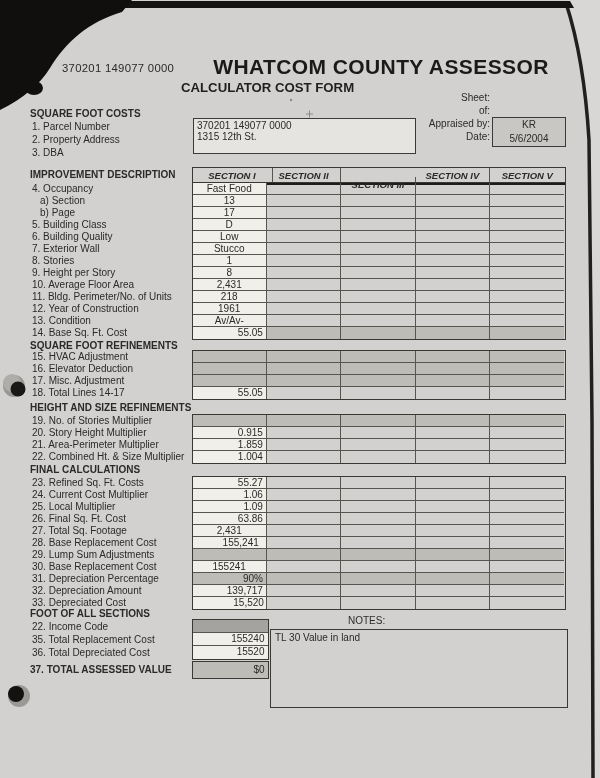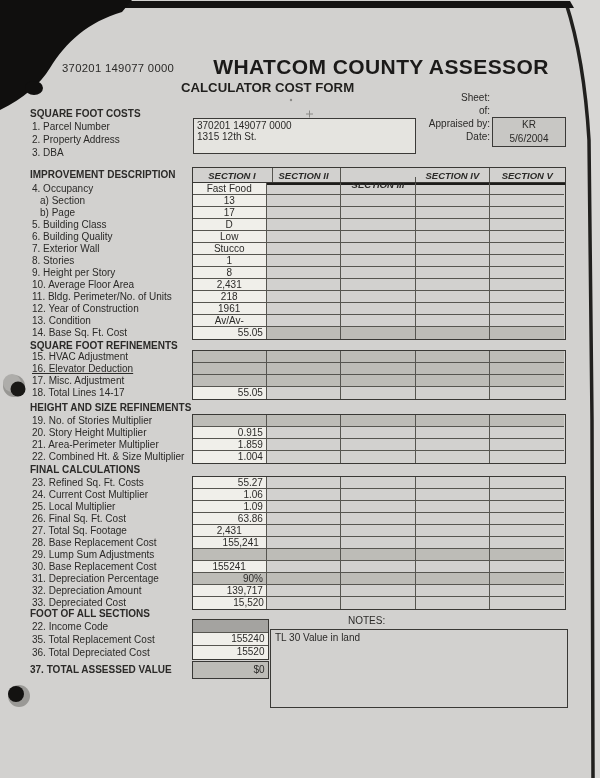--- a/index.html
+++ b/index.html
@@ -145,21 +145,21 @@
         <div class="cell" style="left: 148.8px; top: 132px; width: 74.4px; height: 12px; line-height: 11px; background: transparent;"></div>
         <div class="cell" style="left: 223.2px; top: 132px; width: 74.4px; height: 12px; line-height: 11px; background: transparent;"></div>
         <div class="cell lastcol" style="left: 297.6px; top: 132px; width: 74.4px; height: 12px; line-height: 11px; background: transparent;"></div>
         <div class="cell lastrow" style="left: 0px; top: 144px; width: 74.4px; height: 12px; line-height: 11px; background: rgb(240, 239, 234); text-align: right; padding-right: 3px;">55.05</div>
         <div class="cell lastrow" style="left: 74.4px; top: 144px; width: 74.4px; height: 12px; line-height: 11px; background: rgb(189, 188, 183);"></div>
         <div class="cell lastrow" style="left: 148.8px; top: 144px; width: 74.4px; height: 12px; line-height: 11px; background: rgb(189, 188, 183);"></div>
         <div class="cell lastrow" style="left: 223.2px; top: 144px; width: 74.4px; height: 12px; line-height: 11px; background: rgb(189, 188, 183);"></div>
         <div class="cell lastcol lastrow" style="left: 297.6px; top: 144px; width: 74.4px; height: 12px; line-height: 11px; background: rgb(189, 188, 183);"></div>
       </div>
       <div class="row-label" style="left: 32px; top: 351px; line-height: 12px; font-weight: 400;">15. HVAC Adjustment</div>
-      <div class="row-label" style="left: 32px; top: 363px; line-height: 12px; font-weight: 400; text-decoration: underline;">16. Elevator Deduction</div>
+      <div class="row-label" style="left: 32px; top: 363px; line-height: 12px; font-weight: 400;">16. Elevator Deduction</div>
       <div class="row-label" style="left: 32px; top: 375px; line-height: 12px; font-weight: 400;">17. Misc. Adjustment</div>
       <div class="row-label" style="left: 32px; top: 387px; line-height: 12px; font-weight: 400;">18. Total Lines 14-17</div>
       <div class="block" style="left: 191.5px; top: 349.5px; width: 372px; height: 48px;">
         <div class="cell" style="left: 0px; top: 0px; width: 74.4px; height: 12px; line-height: 11px; background: rgb(189, 188, 183);"></div>
         <div class="cell" style="left: 74.4px; top: 0px; width: 74.4px; height: 12px; line-height: 11px; background: rgb(189, 188, 183);"></div>
         <div class="cell" style="left: 148.8px; top: 0px; width: 74.4px; height: 12px; line-height: 11px; background: rgb(189, 188, 183);"></div>
         <div class="cell" style="left: 223.2px; top: 0px; width: 74.4px; height: 12px; line-height: 11px; background: rgb(189, 188, 183);"></div>
         <div class="cell lastcol" style="left: 297.6px; top: 0px; width: 74.4px; height: 12px; line-height: 11px; background: rgb(189, 188, 183);"></div>
         <div class="cell" style="left: 0px; top: 12px; width: 74.4px; height: 12px; line-height: 11px; background: rgb(189, 188, 183);"></div>
         <div class="cell" style="left: 74.4px; top: 12px; width: 74.4px; height: 12px; line-height: 11px; background: rgb(189, 188, 183);"></div>

